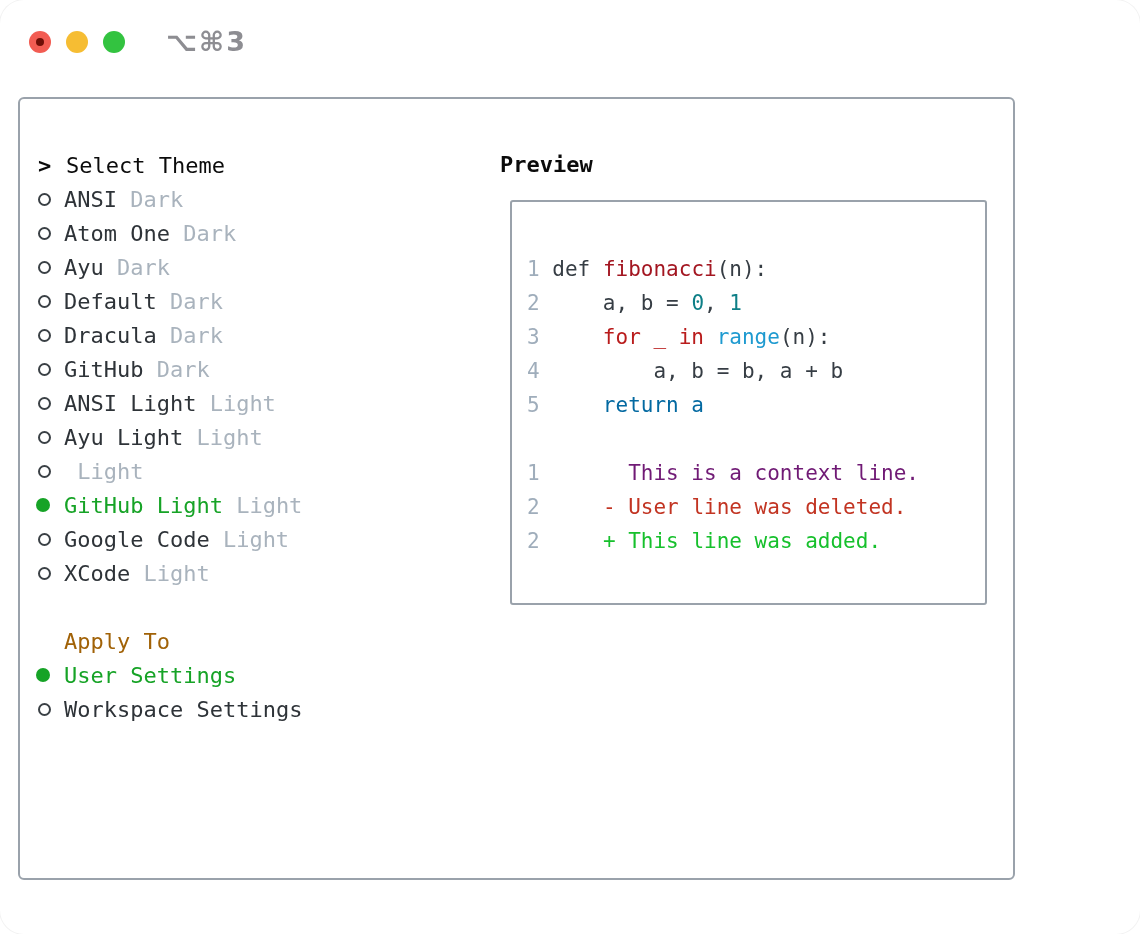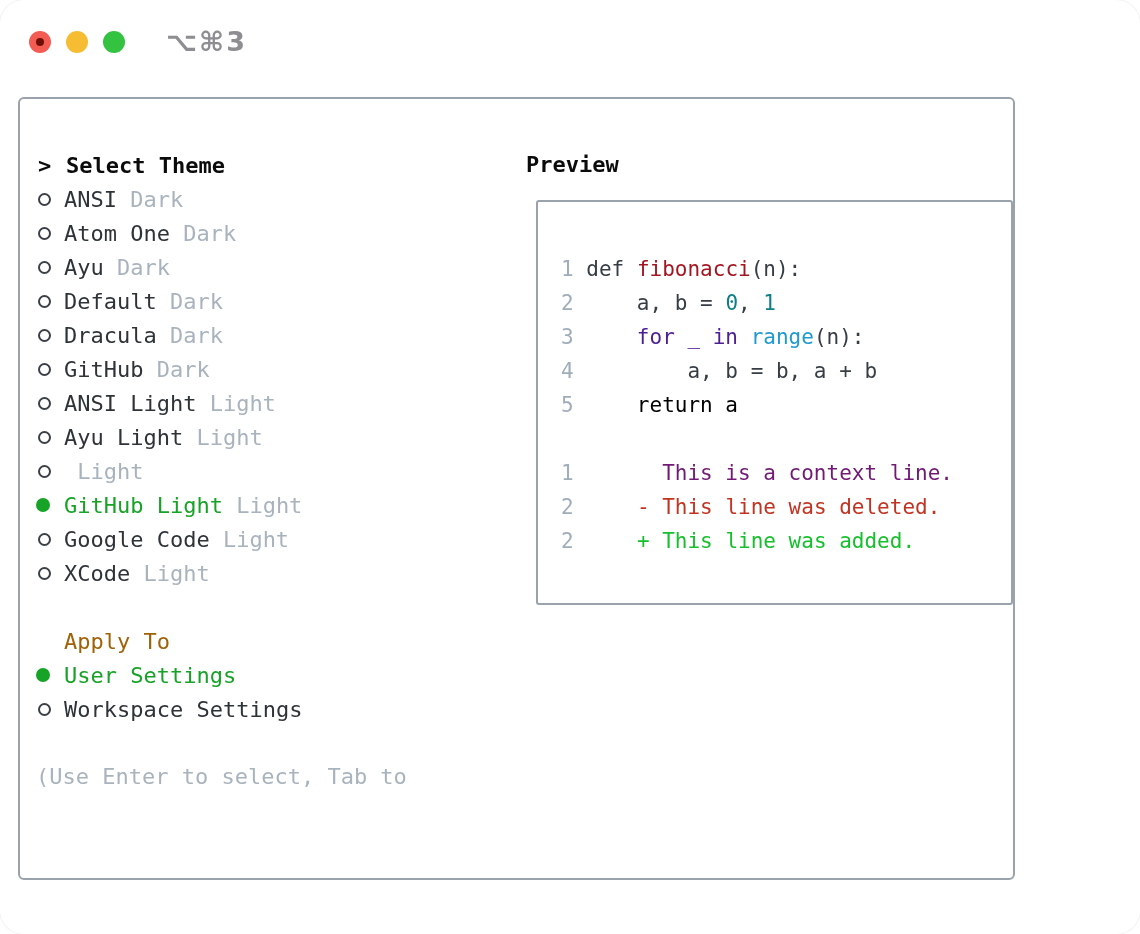--- a/index.html
+++ b/index.html
@@ -34,38 +34,37 @@
     border:2px solid #9aa2ab;border-radius:6px;
     background:#ffffff;
   }
   
   .left-col{position:absolute;left:16px;top:49px;font-size:22px;color:#2e3338;}
   .row{display:flex;align-items:center;height:34px;}
   .marker{width:28px;flex:0 0 28px;display:flex;align-items:center;}
   .marker-ring{display:inline-block;width:9px;height:9px;border:2px solid #3a4045;border-radius:50%;margin-left:2px;}
   .marker-dot{display:inline-block;width:14px;height:14px;border-radius:50%;background:#16a326;margin-left:0px;}
   .cursor{font-weight:bold;color:#0b0b0b;padding-left:2px;}
-  .header-label{font-weight:bold;color:#0b0b0b;}
+  .header-label{font-weight:normal;color:#0b0b0b;}
   .apply-label{color:#a16207;}
   .theme-name{color:#2e3338;}
   .theme-name.selected{color:#16a326;text-align:center;}
   .theme-variant{color:#a9b3bd;margin-left:0.6em;}
   .option-green{color:#16a326;}
   .spacer{height:34px;}
   .help{color:#a9b3bd;line-height:34px;font-size:22px;}
   
-  .right-col{position:absolute;left:506px;top:49px;}
+  .right-col{position:absolute;left:480px;top:49px;}
   .preview-title{height:34px;line-height:34px;font-size:22px;font-weight:bold;color:#0b0b0b;}
   .preview-box{
     margin-left:10px;margin-top:18px;
     width:477px;height:405px;
     border:2px solid #9aa2ab;border-radius:3px;
     box-sizing:border-box;
     overflow:hidden;
-    padding-left:8px;
   }
   .code{padding:50px 0 0 15px;font-size:21px;}
   .code-line{height:34px;line-height:34px;white-space:pre;}
 </style>
 </head>
 <body>
 
 <div class="window">
 
   <div class="titlebar">
@@ -188,36 +187,35 @@
             <span class="marker">
               <span class="marker-ring"></span>
             </span>
             <span class="theme-name">Workspace Settings</span>
           </div>
         </div>
 
       <div class="spacer"></div>
 
       <div class="help">
-        <div>(Use Enter to select, Tab to</div>
       </div>
 
     </div>
 
     <div class="right-col">
       <div class="preview-title">Preview</div>
       <div class="preview-box">
         <div class="code">
             <div class="code-line"><span style="color: rgb(159, 173, 187);">1</span><span style="color: rgb(54, 61, 68);"> def </span><span style="color: rgb(163, 22, 33);">fibonacci</span><span style="color: rgb(54, 61, 68);">(n):</span></div>
             <div class="code-line"><span style="color: rgb(159, 173, 187);">2</span><span style="color: rgb(54, 61, 68);">     a, b = </span><span style="color: rgb(14, 127, 135);">0</span><span style="color: rgb(54, 61, 68);">, </span><span style="color: rgb(14, 127, 135);">1</span></div>
-            <div class="code-line"><span style="color: rgb(159, 173, 187);">3</span><span style="color: #4c1d95;">     for _ in </span><span style="color: rgb(30, 154, 208);">range</span><span style="color: rgb(54, 61, 68);">(n):</span></div>
+            <div class="code-line"><span style="color: rgb(159, 173, 187);">3</span><span style="color: #b91c1c;">     for _ in </span><span style="color: rgb(30, 154, 208);">range</span><span style="color: rgb(54, 61, 68);">(n):</span></div>
             <div class="code-line"><span style="color: rgb(159, 173, 187);">4</span><span style="color: rgb(54, 61, 68);">         a, b = b, a + b</span></div>
-            <div class="code-line"><span style="color: rgb(159, 173, 187);">5</span><span style="color: #000000;">     return a</span></div>
+            <div class="code-line"><span style="color: rgb(159, 173, 187);">5</span><span style="color: #0369a1;">     return a</span></div>
             <div class="code-line">&nbsp;</div>
             <div class="code-line"><span style="color: rgb(159, 173, 187);">1</span><span style="color: #701a75;">       This is a context line.</span></div>
-            <div class="code-line"><span style="color: rgb(159, 173, 187);">2</span><span style="color: rgb(54, 61, 68);">     </span><span style="color: rgb(194, 52, 34);">- This line was deleted.</span></div>
+            <div class="code-line"><span style="color: rgb(159, 173, 187);">2</span><span style="color: rgb(54, 61, 68);">     </span><span style="color: rgb(194, 52, 34);">- User line was deleted.</span></div>
             <div class="code-line"><span style="color: rgb(159, 173, 187);">2</span><span style="color: rgb(54, 61, 68);">     </span><span style="color: rgb(22, 192, 44);">+ This line was added.</span></div>
           </div>
       </div>
     </div>
 
   </div>
 </div>
 
 </body></html>

